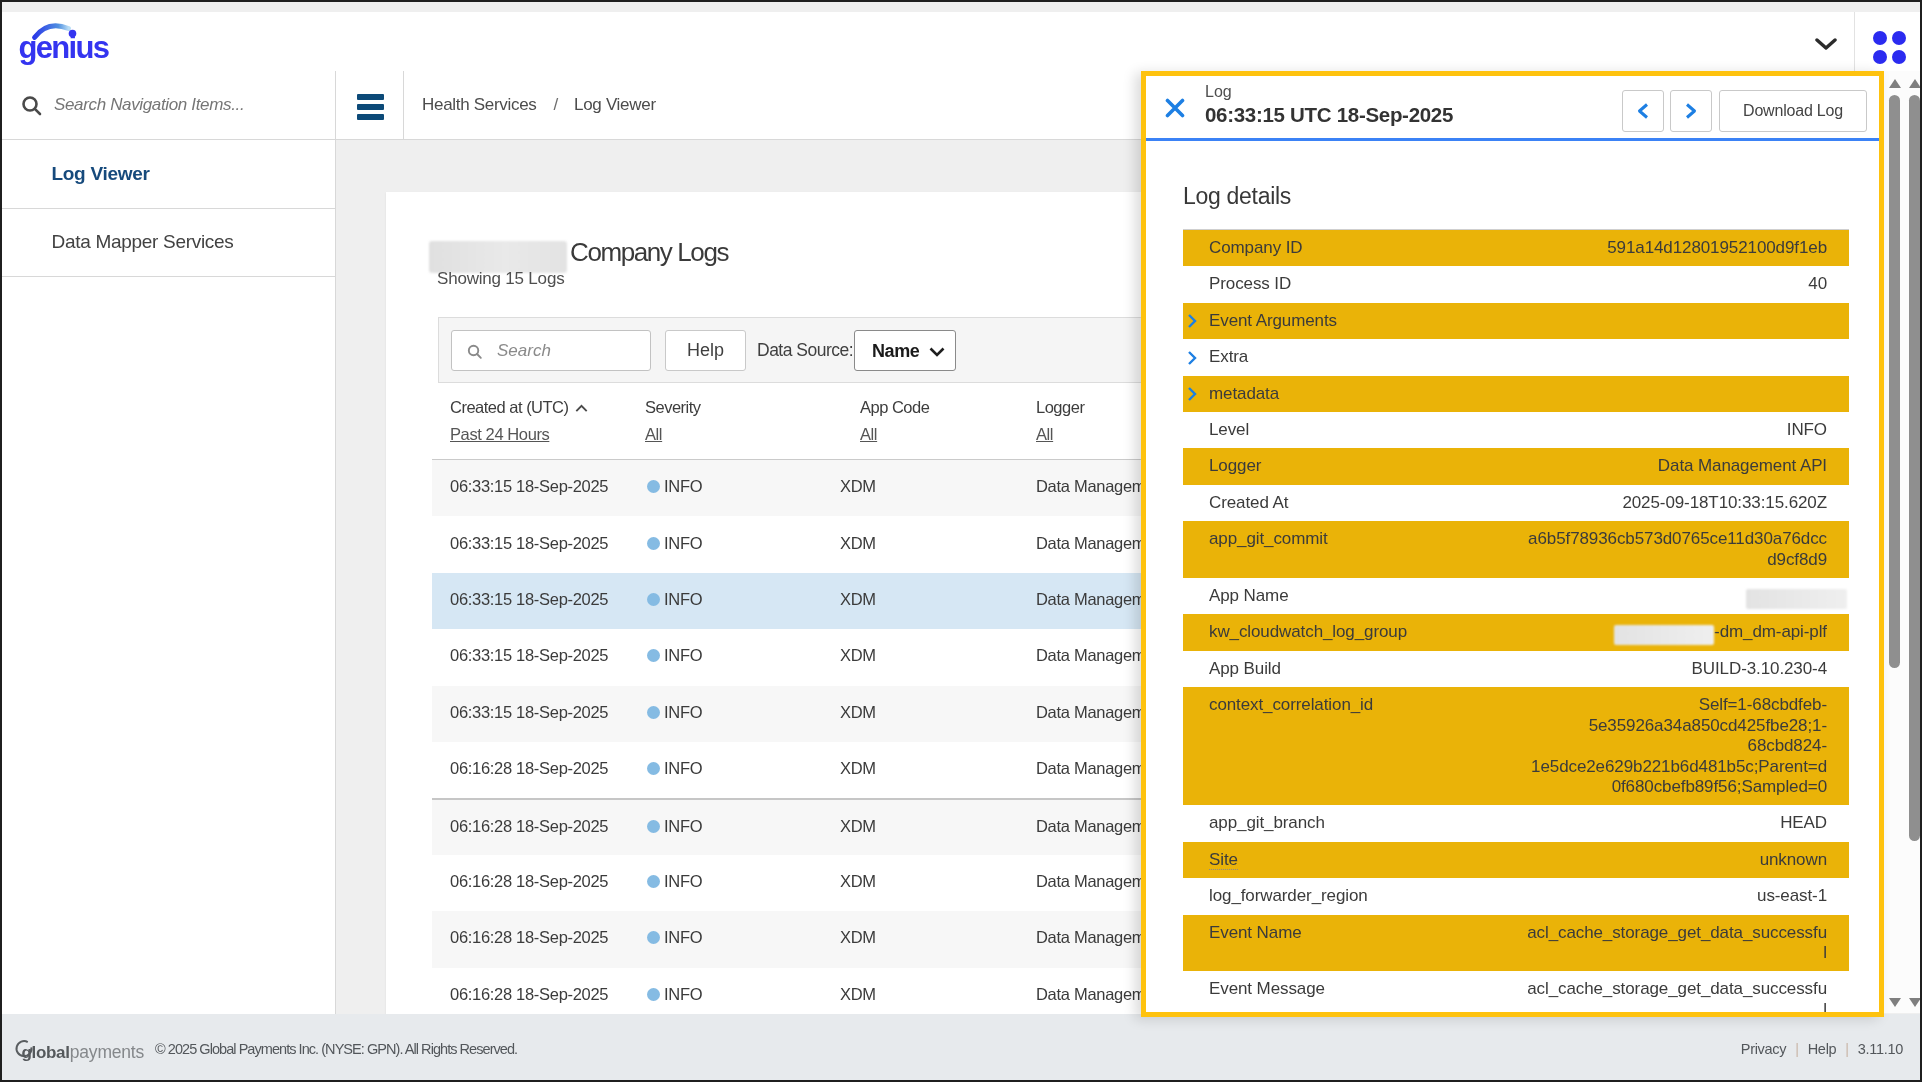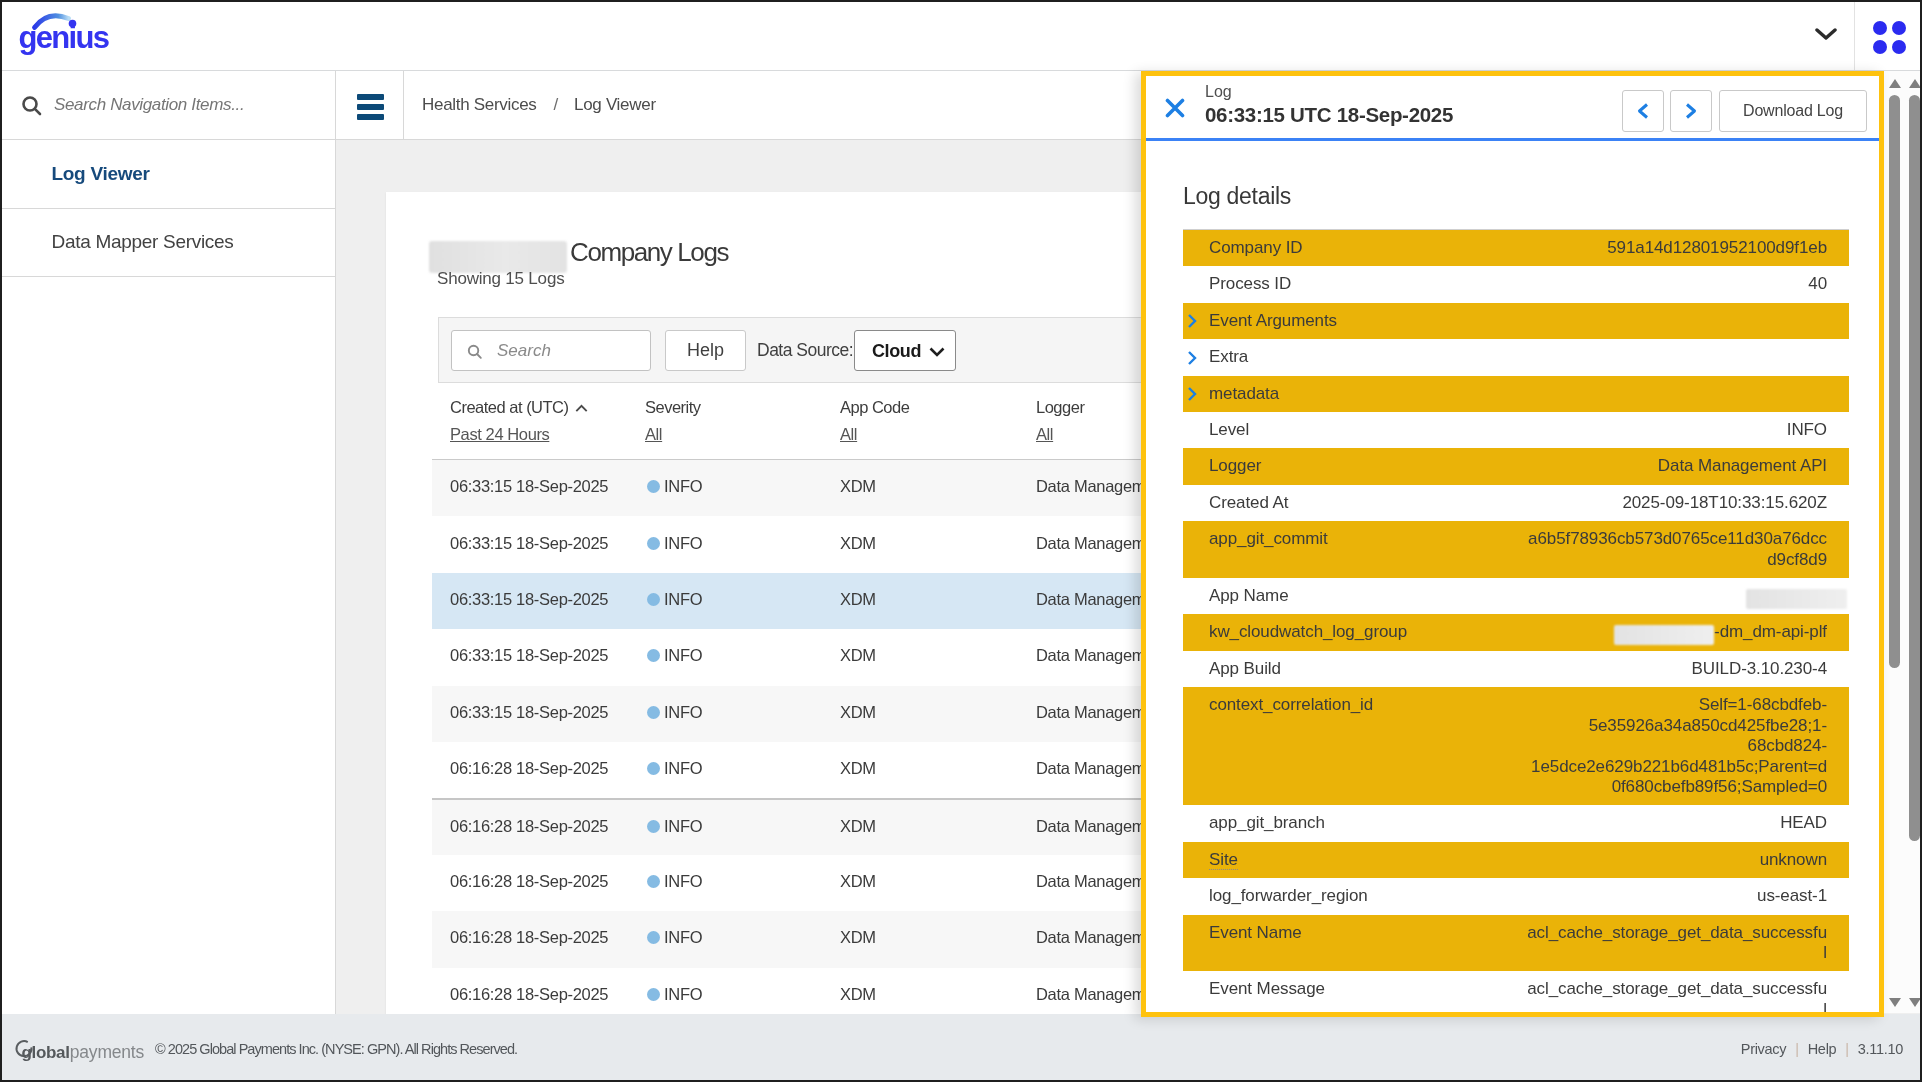--- a/index.html
+++ b/index.html
@@ -1,21 +1,21 @@
 <!DOCTYPE html>
 <html><head>
 <meta charset="utf-8">
 <style>
 * { margin:0; padding:0; box-sizing:border-box; }
 html,body { width:1922px; height:1082px; overflow:hidden; }
 body { font-family:"Liberation Sans", sans-serif; color:#3b3b3b; }
 #app { position:relative; width:1922px; height:1082px; border:2px solid #1f1f1f; background:#efefef; overflow:hidden; }
 
 
-#hdr { position:absolute; left:0; top:0; width:100%; height:69px; background:#fff; border-bottom:1px solid #d8dadc; }
+#hdr { position:absolute; left:0; top:10px; width:100%; height:69px; background:#fff; border-bottom:1px solid #d8dadc; }
 #hdr .chev { position:absolute; left:1813px; top:26px; width:22px; height:12px; }
 #hdr .divider { position:absolute; left:1852px; top:0; width:1px; height:68px; background:#e2e2e2; }
 #dots { position:absolute; left:1871px; top:19px; width:33px; height:33px; }
 #dots i { position:absolute; width:14px; height:14px; border-radius:50%; background:#2b2bf0; }
 #dots i:nth-child(1){left:0;top:0} #dots i:nth-child(2){right:0;top:0}
 #dots i:nth-child(3){left:0;bottom:0} #dots i:nth-child(4){right:0;bottom:0}
 
 
 #side { position:absolute; left:0; top:69px; width:334px; height:943px; background:#fff; border-right:1px solid #d8d8d8; }
 #side .search { height:69px; border-bottom:1px solid #d8d8d8; position:relative; }
@@ -163,37 +163,37 @@
       <div id="searchbox">
         <svg width="16" height="16" viewBox="0 0 22 22">
             <circle cx="9" cy="9" r="6.5" fill="none" stroke="#8a8a8a" stroke-width="2.6"></circle>
             <line x1="13.8" y1="13.8" x2="19" y2="19" stroke="#8a8a8a" stroke-width="2.6" stroke-linecap="round"></line>
           </svg>
         <span class="ph">Search</span>
       </div>
       <div id="helpbtn">Help</div>
       <div id="dslabel">Data Source:</div>
       <div id="dsselect">
-        <span class="txt">Cloud</span>
+        <span class="txt">Name</span>
         <svg width="16" height="10" viewBox="0 0 16 10">
             <path d="M1.5 1.5 L8 8 L14.5 1.5" fill="none" stroke="#1f1f1f" stroke-width="2.6"></path>
           </svg>
       </div>
     </div>
 
     <div id="thead">
       <div class="hcol" style="left:18px;">
         <span class="hname">Created at (UTC)</span>
         <svg width="13" height="9" viewBox="0 0 15 9" style="margin-left:2px;">
             <path d="M1.5 7.5 L7.5 1.5 L13.5 7.5" fill="none" stroke="#4a4a4a" stroke-width="2.2"></path>
           </svg><br>
         <span class="hlink">Past 24 Hours</span>
       </div>
       <div class="hcol" style="left:213px;"><span class="hname">Severity</span><br><span class="hlink">All</span></div>
-      <div class="hcol" style="left:408px;"><span class="hname">App Code</span><br><span class="hlink">All</span></div>
+      <div class="hcol" style="left:428px;"><span class="hname">App Code</span><br><span class="hlink">All</span></div>
       <div class="hcol" style="left:604px;"><span class="hname">Logger</span><br><span class="hlink">All</span></div>
     </div>
 
     <div id="rows">
 <div class="trow g">
           <div class="c1">06:33:15 18-Sep-2025</div>
           <div class="c2"><span class="dot"></span>INFO</div>
           <div class="c3">XDM</div>
           <div class="c4">Data Management API</div>
         </div>

